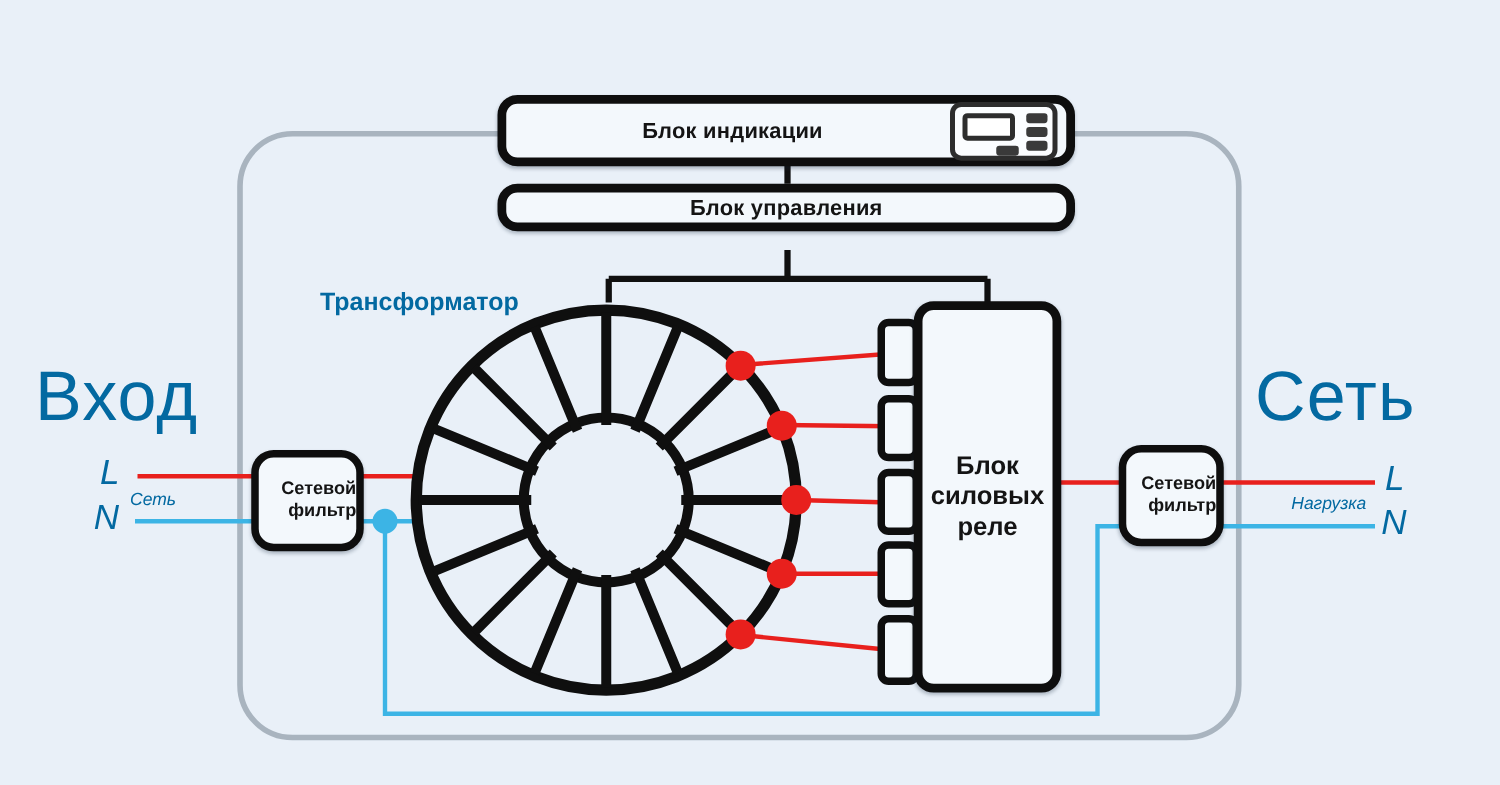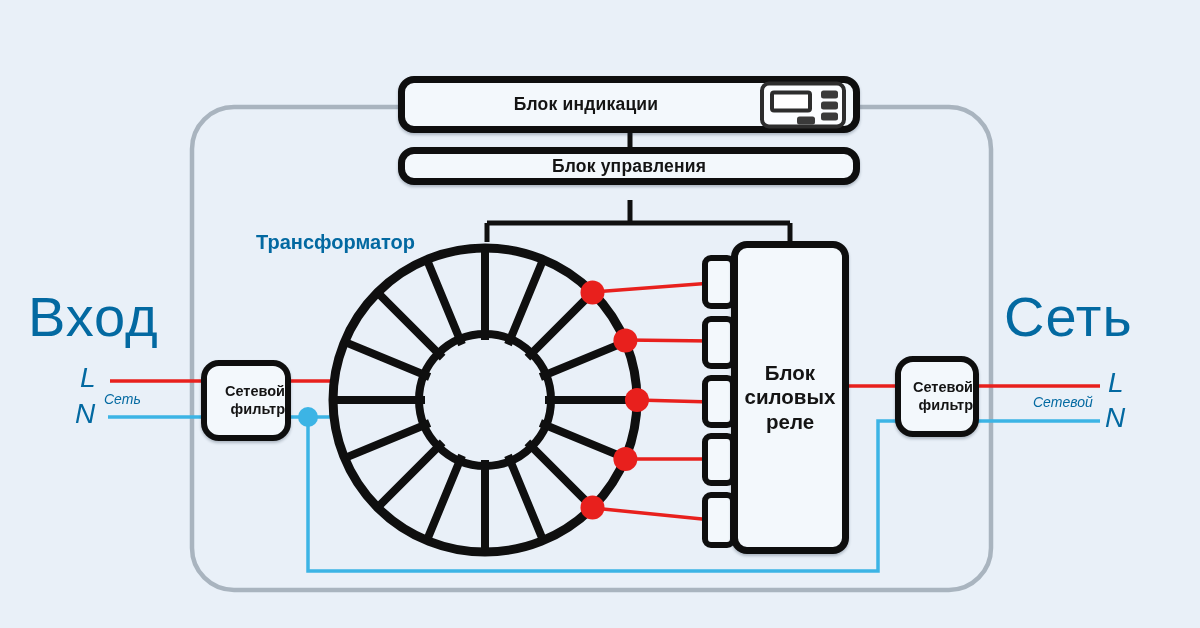--- a/index.html
+++ b/index.html
@@ -99,16 +99,16 @@
   <div class="lbl section-lbl" style="left:256px;top:231px;">Трансформатор</div>
 
   <div class="lbl title" style="left:28px;top:284px;">Вход</div>
   <div class="lbl title" style="left:1004px;top:284px;">Сеть</div>
 
   <div class="lbl wire-lbl" style="left:80px;top:362px;">L</div>
   <div class="lbl cap-lbl" style="left:104px;top:391px;">Сеть</div>
   <div class="lbl wire-lbl" style="left:75px;top:398px;">N</div>
 
   <div class="lbl wire-lbl" style="left:1108px;top:367px;">L</div>
-  <div class="lbl cap-lbl" style="left:1033px;top:394px;">Сетевой</div>
+  <div class="lbl cap-lbl" style="left:1033px;top:394px;">Нагрузка</div>
   <div class="lbl wire-lbl" style="left:1105px;top:402px;">N</div>
 
 </div>
 
 </body></html>

